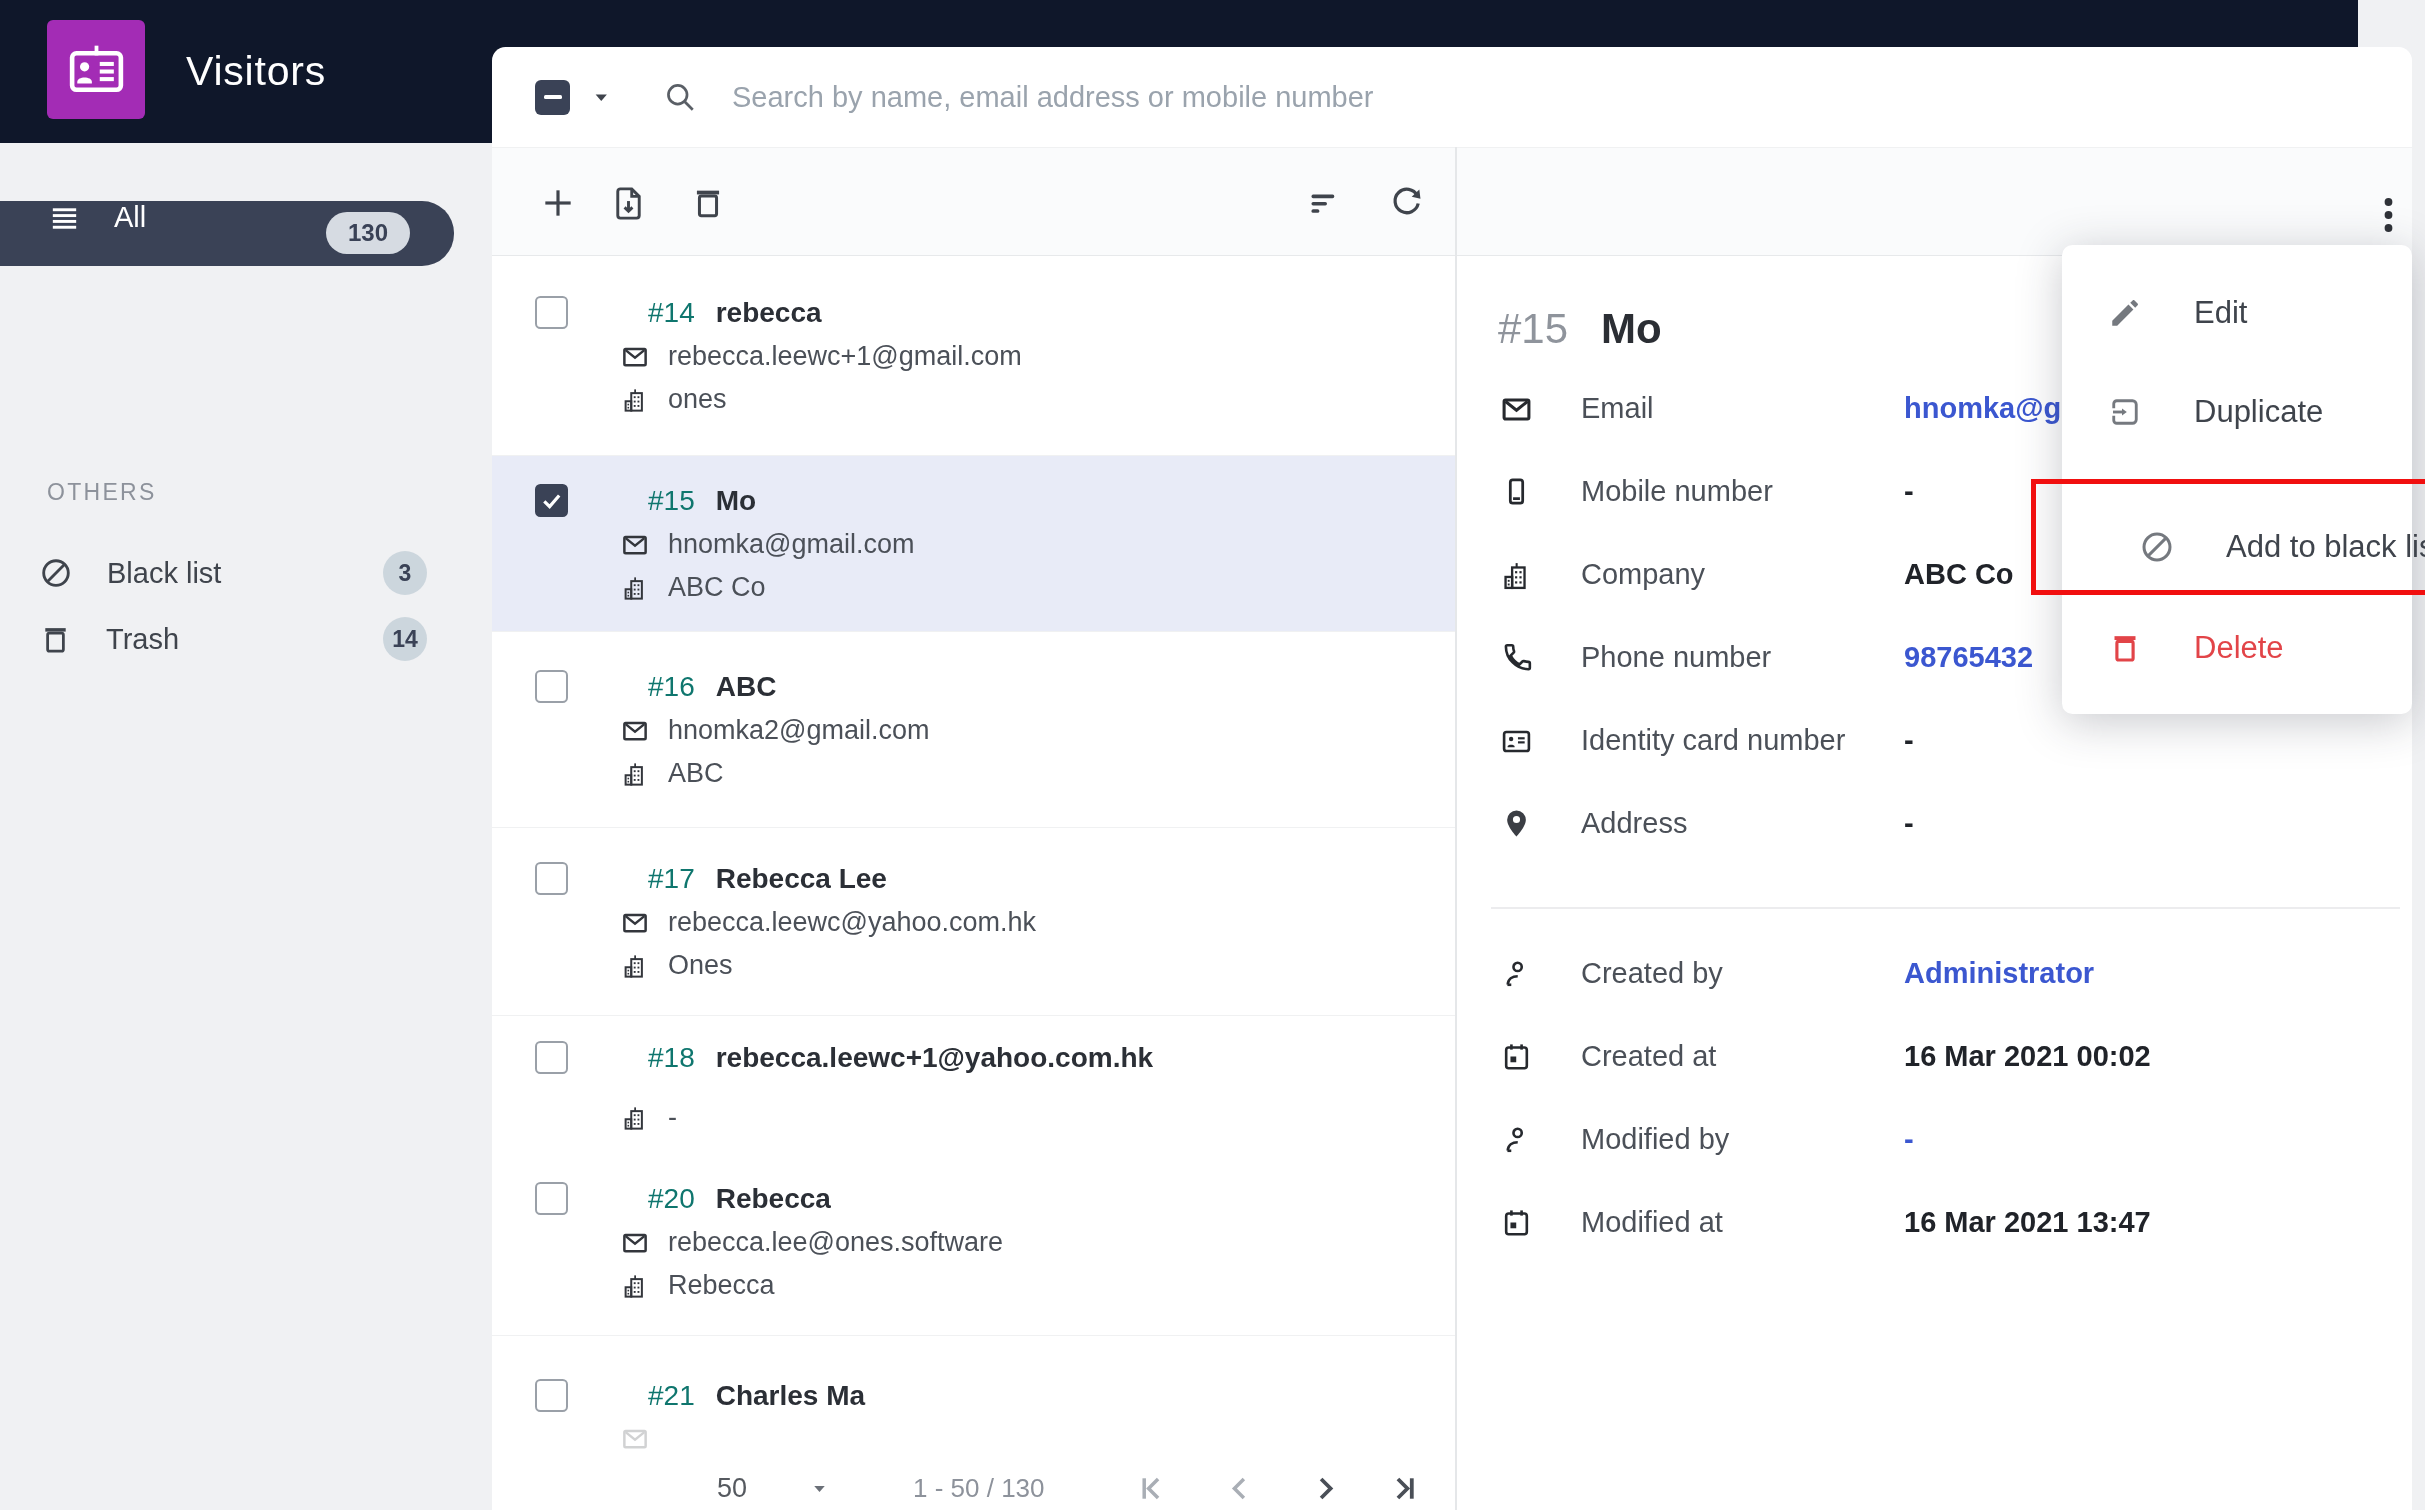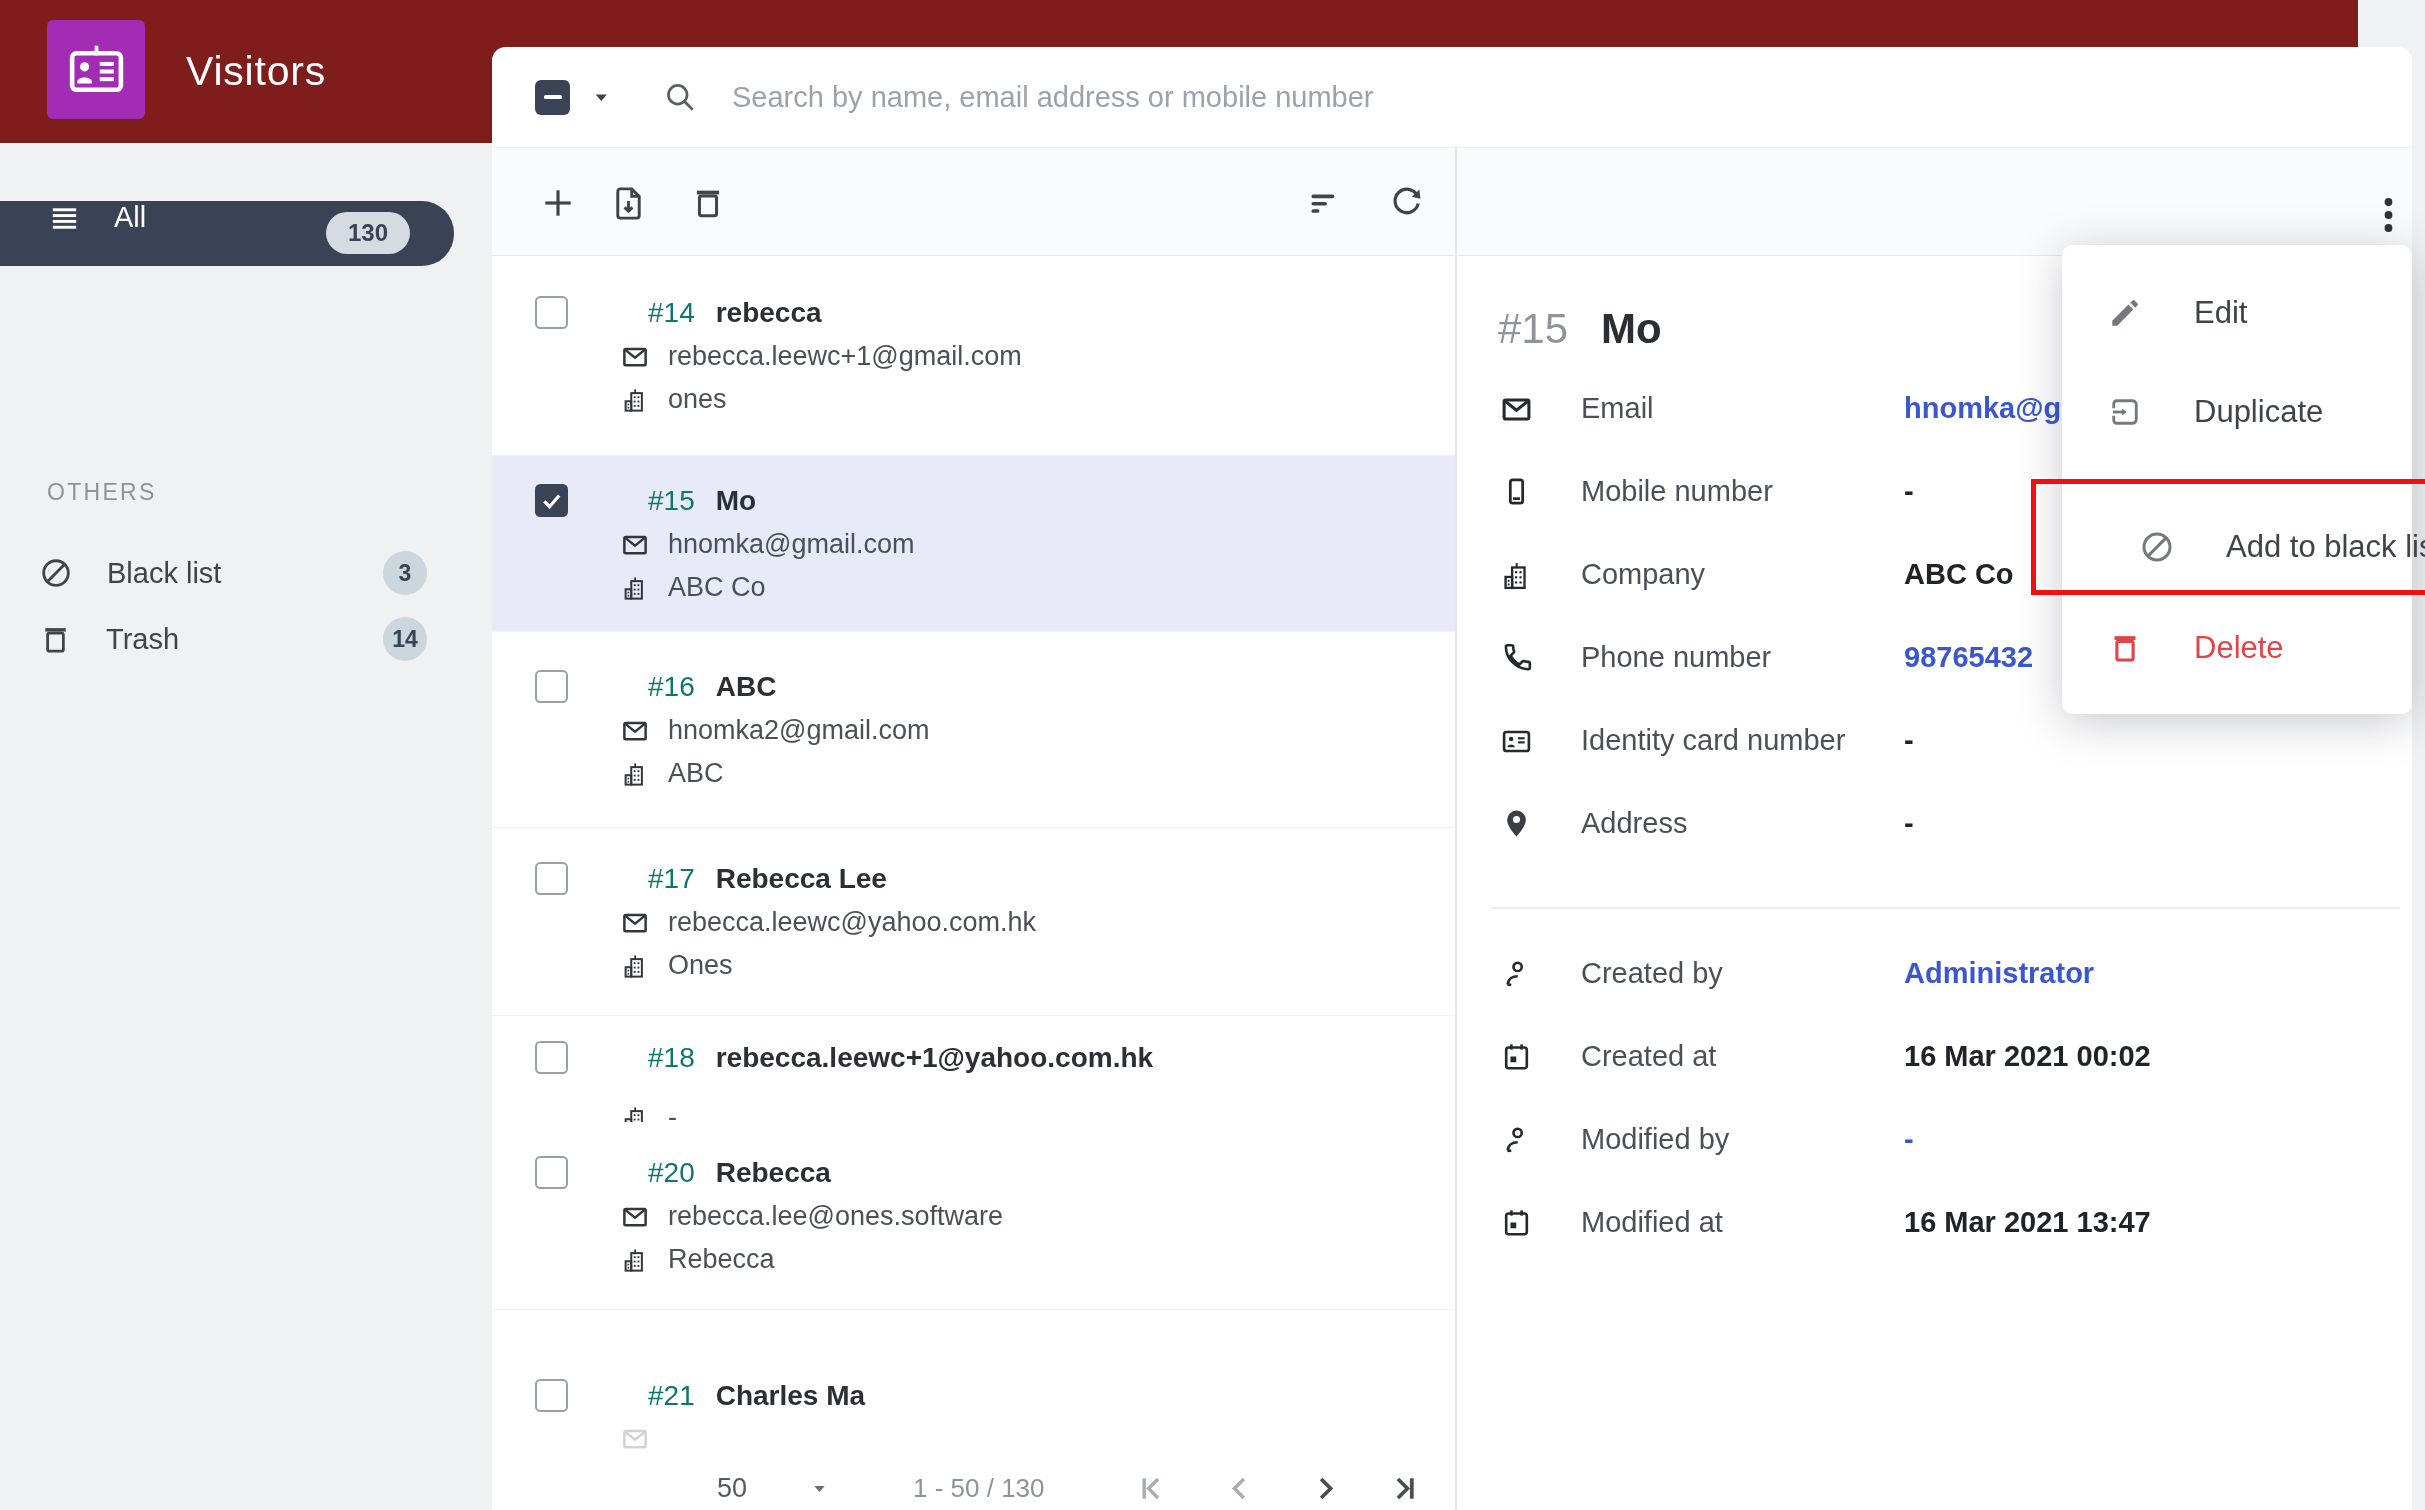--- a/index.html
+++ b/index.html
@@ -1,21 +1,21 @@
 <!DOCTYPE html>
 <html style="font-size:12px"><head>
 <meta charset="utf-8">
 <style>
   html,body{margin:0;padding:0;background:#e9eaec;}
   #app{position:relative;width:2426px;height:1510px;overflow:hidden;
        font-family:"Liberation Sans",sans-serif;background:#f0f1f3;}
   svg{display:block}
 
   
-  .header{position:absolute;left:0;top:0;width:2358px;height:143px;background:#7f1d1d;}
+  .header{position:absolute;left:0;top:0;width:2358px;height:143px;background:#0f172a;}
   .logo{position:absolute;left:47px;top:20px;width:98px;height:99px;border-radius:6px;
         background:#a32cb5;display:flex;align-items:center;justify-content:center;}
   .app-title{position:absolute;left:186px;top:0;height:143px;display:flex;align-items:center;
         color:#fff;font-size:41px;font-weight:500;letter-spacing:0.8px;}
 
   
   .sidebar{position:absolute;left:0;top:143px;width:492px;bottom:0;background:#f0f1f3;}
   .all-pill{position:absolute;left:0;top:58px;width:454px;height:65px;background:#3a4256;
         border-radius:0 32px 32px 0;display:flex;align-items:flex-start;color:#fff;}
   .all-pill .burger{margin-left:47px;}
@@ -388,21 +388,21 @@
                 <rect x="11" y="16" width="1.5" height="1.5" fill="#33363c" stroke="none"></rect>
                 <rect x="14" y="16" width="1.5" height="1.5" fill="#33363c" stroke="none"></rect>
                 <rect x="6" y="15" width="1.3" height="1.3" fill="#33363c" stroke="none"></rect>
                 <rect x="6" y="17.5" width="1.3" height="1.3" fill="#33363c" stroke="none"></rect>
               </svg>
             </span>
           <span class="ltxt">-</span>
         </div>
       </div>
 
-      <div class="vrow" style="top:866px;height:188px;">
+      <div class="vrow" style="top:892px;height:188px;">
         <div class="line1">
           <span class="cb"></span>
           <span class="rid">#20</span>
           <span class="rname">Rebecca</span>
         </div>
         <div class="line">
           <span>
               <svg width="30" height="30" viewBox="0 0 24 24" fill="none" stroke="#33363c" stroke-width="2">
                 <rect x="3.5" y="5.5" width="17" height="13" rx="1"></rect>
                 <polyline points="4.5,6.5 12,12.5 19.5,6.5"></polyline>

